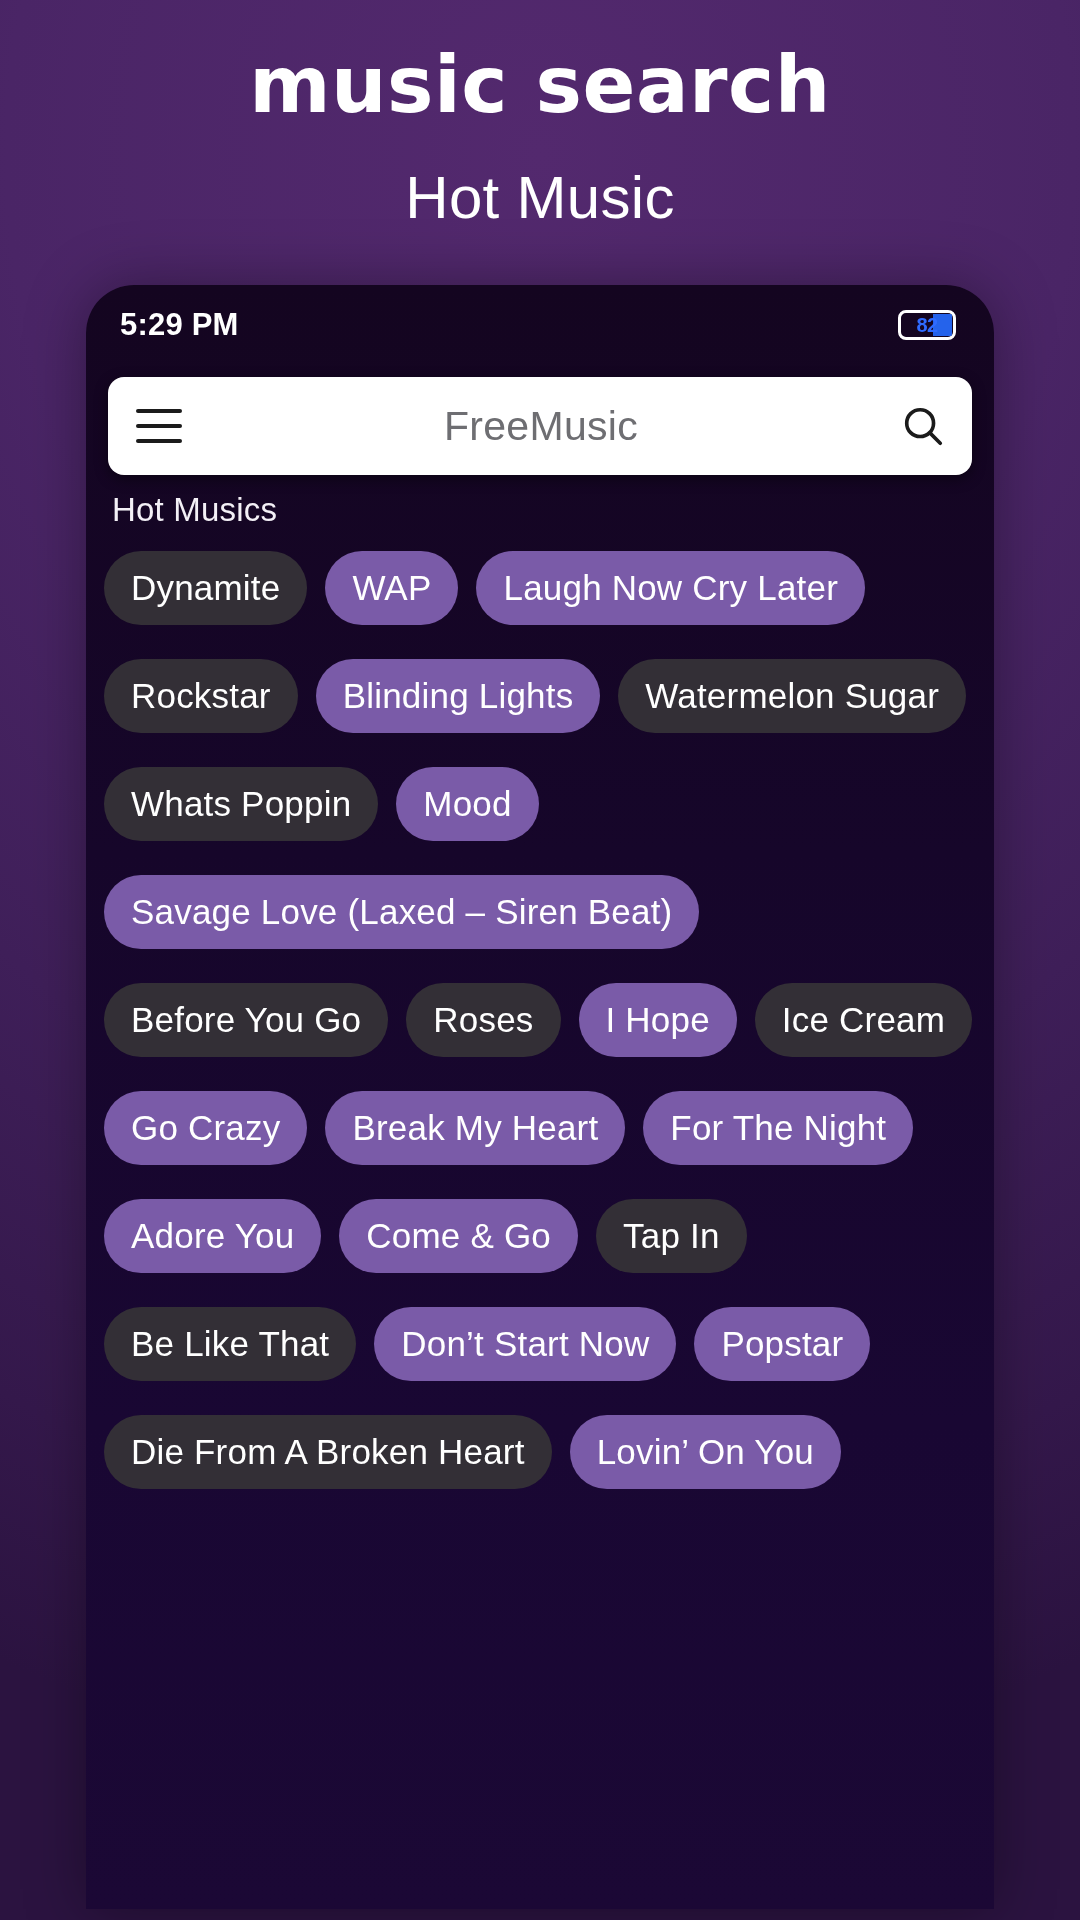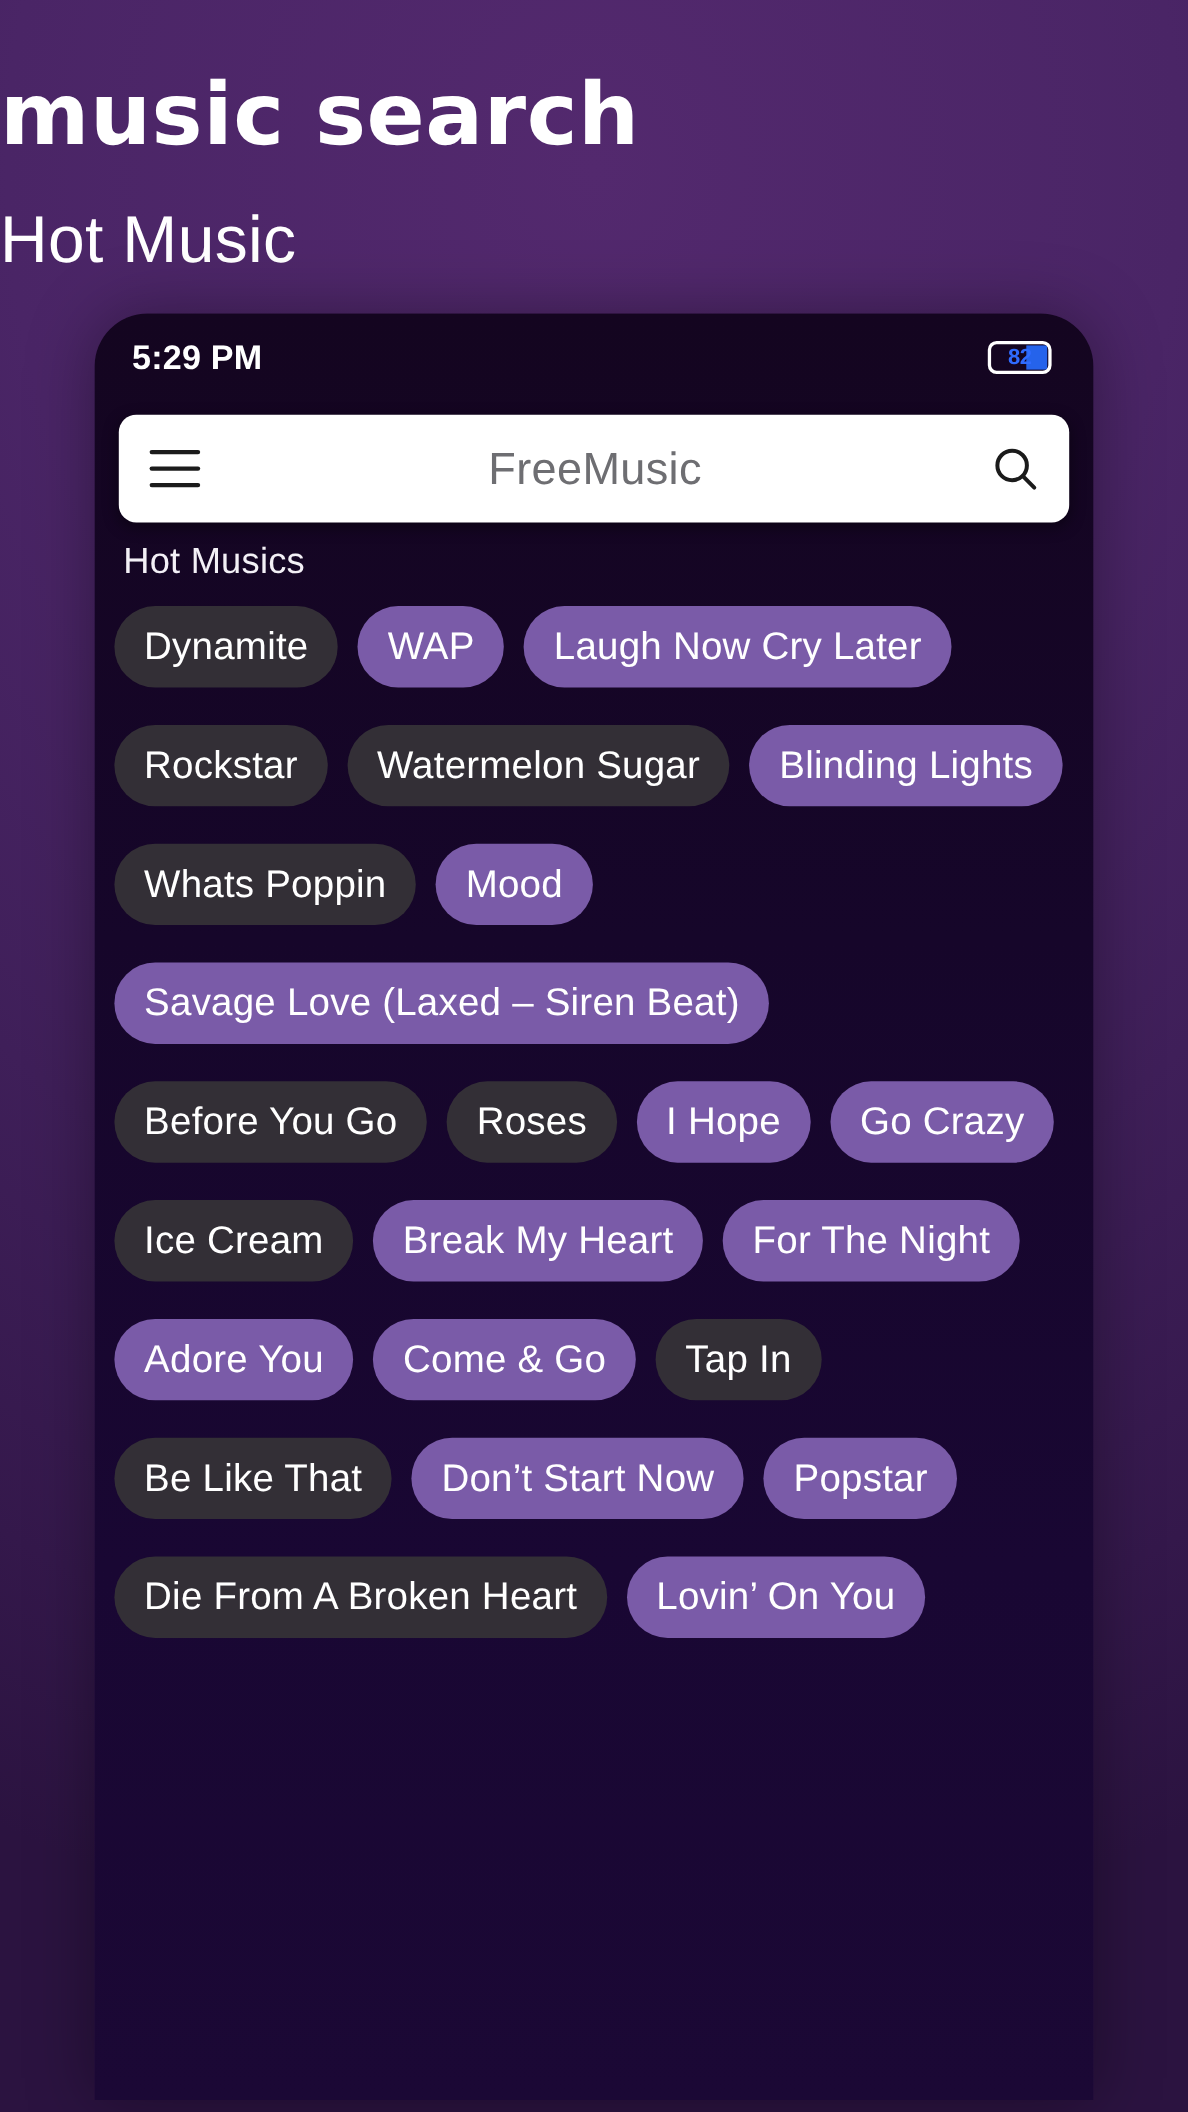--- a/index.html
+++ b/index.html
@@ -13,21 +13,22 @@
   body {
     background:
       radial-gradient(130% 85% at 50% 8%, #53296e 0%, #4a2566 38%, #3f1f59 62%, #34184b 85%, #2b1340 100%);
     position:relative;
   }
 
   
   .promo {
     position:absolute;
     top:0; left:0; right:0;
-    padding-top:66px;
+    text-align:center;
+    padding-top:46px;
   }
   .promo-title {
     font-family:"DejaVu Sans", sans-serif;
     font-weight:700;
     font-size:78px;
     line-height:1.0;
     color:#ffffff;
     letter-spacing:0.5px;
   }
   .promo-subtitle {
@@ -205,30 +206,30 @@
     </div>
   </div>
 
   <div class="section-label">Hot Musics</div>
 
   <div class="chips">
       <div class="chip dark">Dynamite</div>
       <div class="chip purple">WAP</div>
       <div class="chip purple">Laugh Now Cry Later</div>
       <div class="chip dark">Rockstar</div>
+      <div class="chip purple">Blinding Lights</div>
       <div class="chip dark">Watermelon Sugar</div>
-      <div class="chip purple">Blinding Lights</div>
       <div class="chip dark">Whats Poppin</div>
       <div class="chip purple">Mood</div>
       <div class="chip purple">Savage Love (Laxed – Siren Beat)</div>
       <div class="chip dark">Before You Go</div>
       <div class="chip dark">Roses</div>
       <div class="chip purple">I Hope</div>
+      <div class="chip dark">Ice Cream</div>
       <div class="chip purple">Go Crazy</div>
-      <div class="chip dark">Ice Cream</div>
       <div class="chip purple">Break My Heart</div>
       <div class="chip purple">For The Night</div>
       <div class="chip purple">Adore You</div>
       <div class="chip purple">Come &amp; Go</div>
       <div class="chip dark">Tap In</div>
       <div class="chip dark">Be Like That</div>
       <div class="chip purple">Don’t Start Now</div>
       <div class="chip purple">Popstar</div>
       <div class="chip dark">Die From A Broken Heart</div>
       <div class="chip purple">Lovin’ On You</div>

